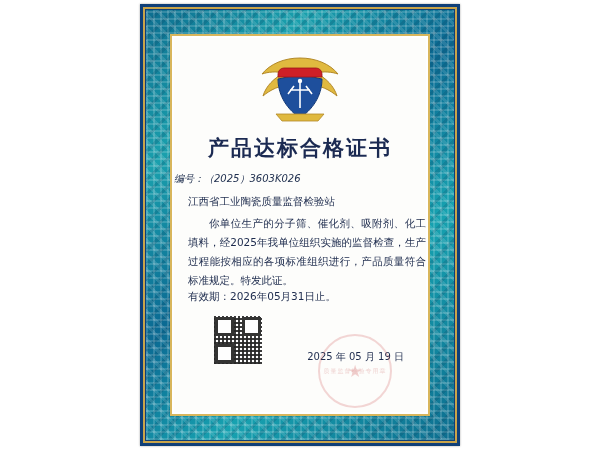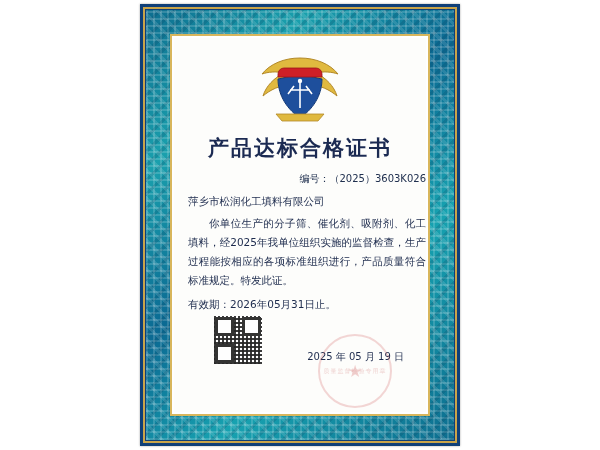--- a/index.html
+++ b/index.html
@@ -99,24 +99,25 @@
     font-size: 21px;
     font-weight: 700;
     letter-spacing: 2px;
     color: #1b2a52;
   }
 
   .cert-no {
     position: absolute;
     top: 134px;
     left: 0; right: 0;
-    text-align: right;
+    text-align: left;
     font-size: 10px;
     color: #20304f;
     font-family: "DejaVu Sans", sans-serif;
+    font-style: italic;
   }
 
   .recipient {
     position: absolute;
     top: 157px;
     left: 14px;
     font-size: 10.5px;
     color: #1d2b4d;
   }
 
@@ -131,21 +132,20 @@
     text-align: justify;
     text-indent: 21px;
   }
 
   .validity {
     position: absolute;
     top: 252px;
     left: 14px;
     font-size: 10.5px;
     color: #1d2b4d;
-    margin-top: 8px;
   }
 
   
   .qr {
     position: absolute;
     left: 40px;
     top: 278px;
     width: 48px;
     height: 48px;
     background-color: #ffffff;
@@ -243,21 +243,21 @@
           <circle cx="46" cy="29" r="2.2" fill="#ffffff"></circle>
 
           <path d="M22 62 h48 l-6 7 h-36 Z" fill="#e0b93f" stroke="#b3892a" stroke-width="0.8"></path>
         </svg>
       </div>
 
       <div class="title">产品达标合格证书</div>
 
       <div class="cert-no">编号：（2025）3603K026</div>
 
-      <div class="recipient">萍乡市松润化工填料有限公司</div>
+      <div class="recipient">江西省工业陶瓷质量监督检验站</div>
 
       <div class="body-text">你单位生产的分子筛、催化剂、吸附剂、化工填料，经2025年我单位组织实施的监督检查，生产过程能按相应的各项标准组织进行，产品质量符合标准规定。特发此证。</div>
 
       <div class="validity">有效期：2026年05月31日止。</div>
 
       <div class="qr">
         <div class="qr-b"></div>
       </div>
 
       <div class="issue-date">2025 年 05 月 19 日</div>

